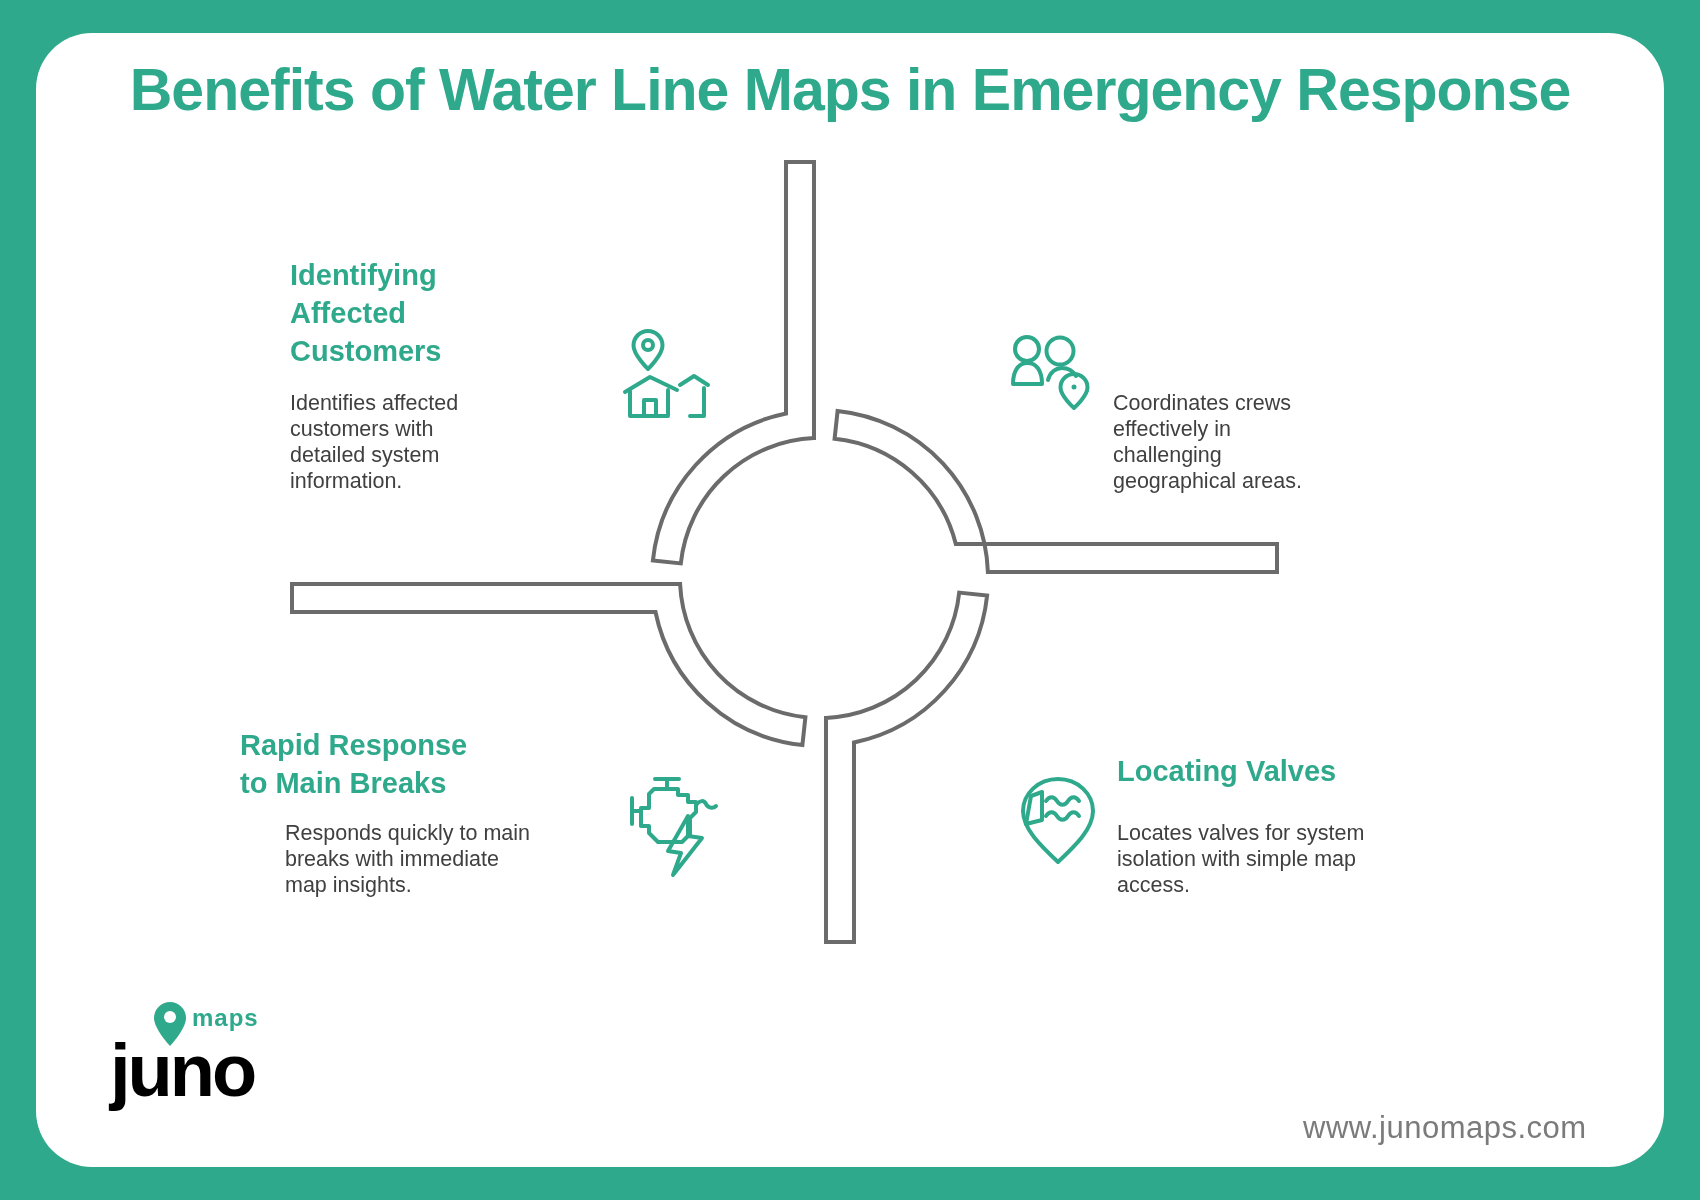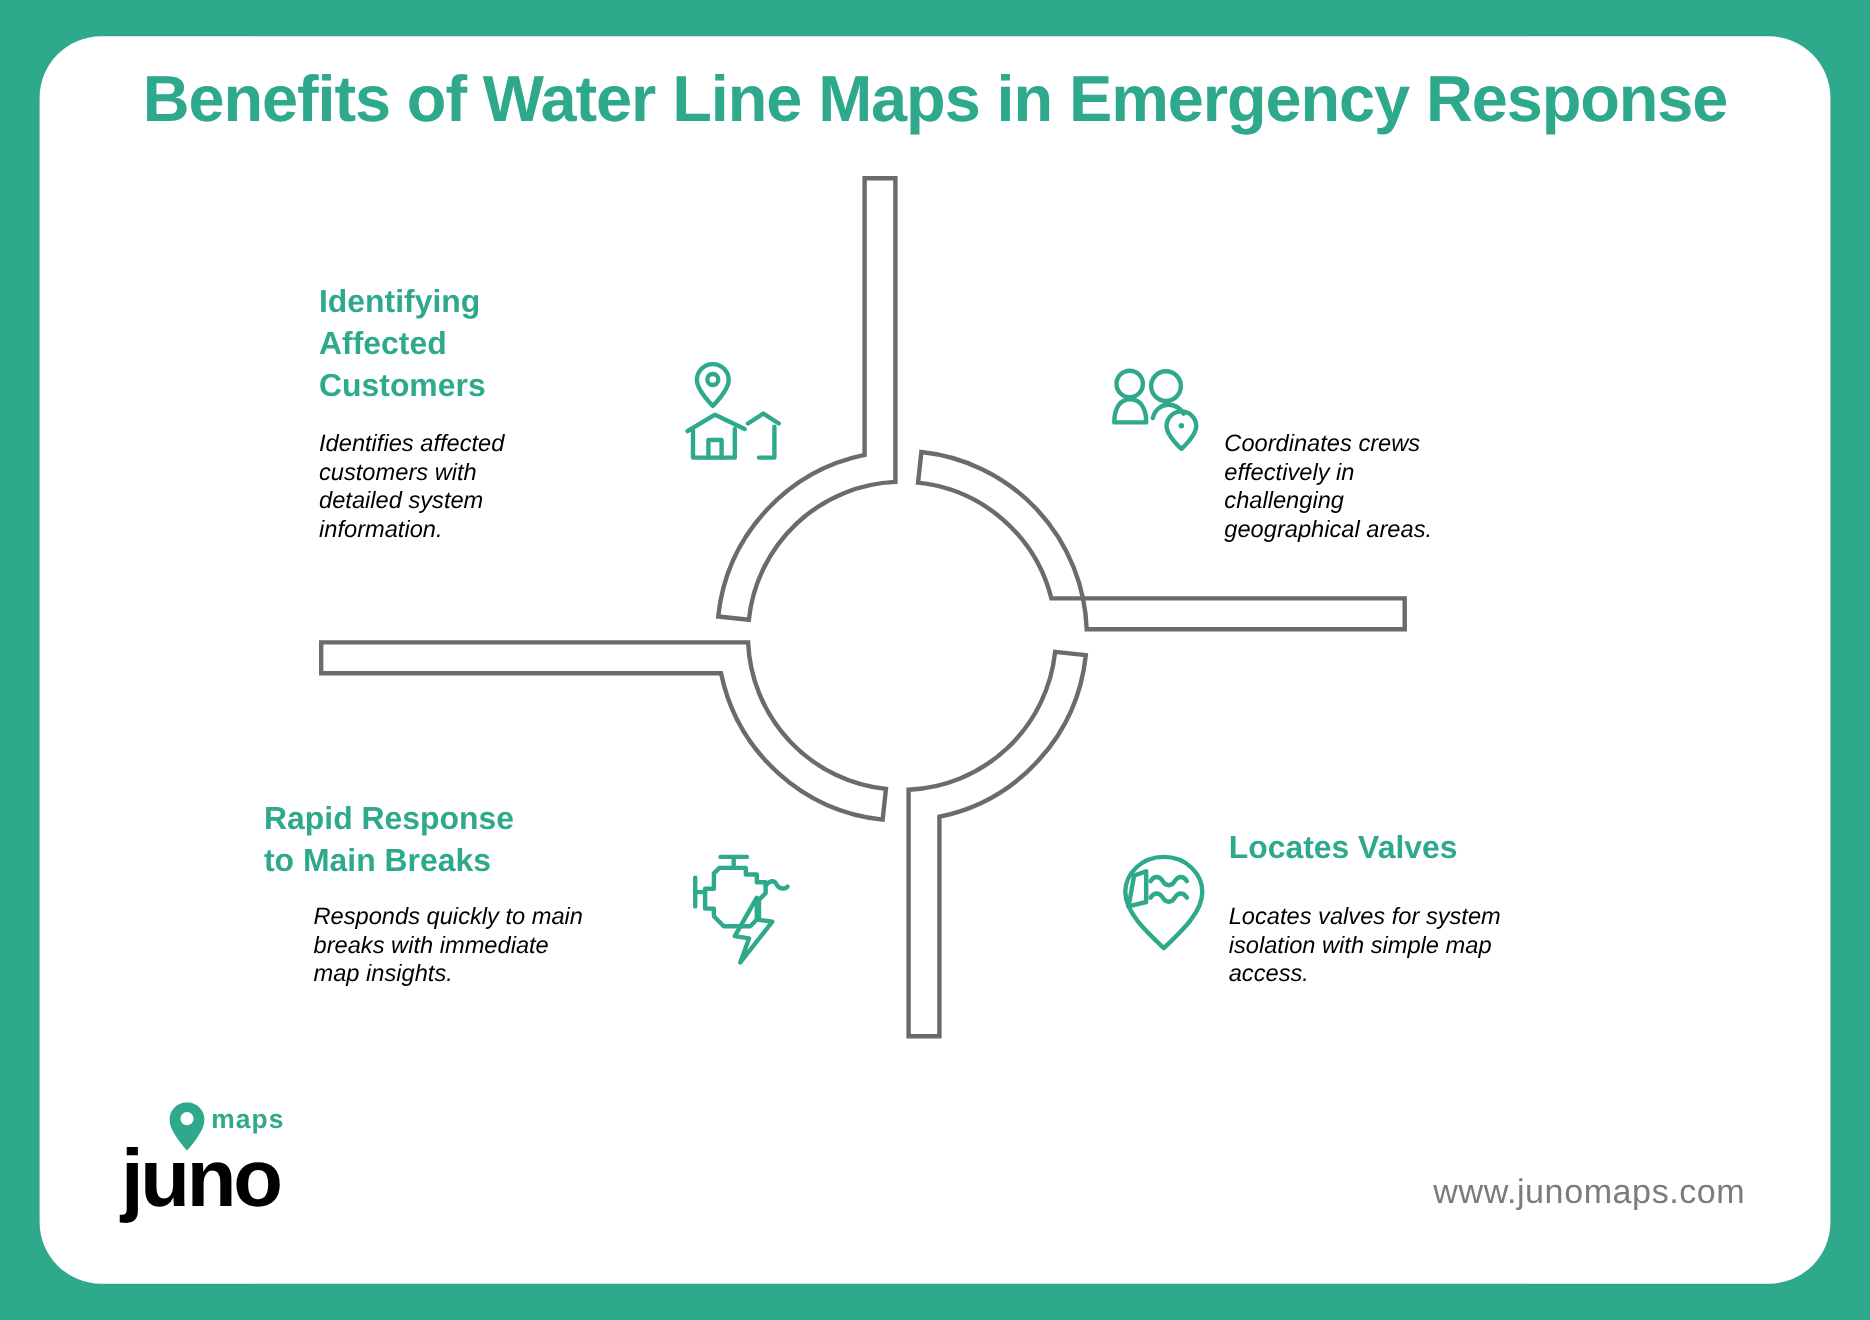--- a/index.html
+++ b/index.html
@@ -35,23 +35,22 @@
     font-size:29px;
     font-weight:700;
     line-height:38px;
     color:#2fa98b;
     white-space:pre-line;
   }
   .sec-b{
     position:absolute;
     font-size:21.5px;
     line-height:26px;
-    color:#000000;
+    color:#404040;
     white-space:pre-line;
-    font-style:italic;
   }
   .ta-r{text-align:left;}
   .s1h{top:256px;left:290px;width:300px;}
   .s1b{top:390px;left:290px;width:300px;}
   .s2h{top:256px;left:1113px;width:360px;}
   .s2b{top:390px;left:1113px;width:260px;}
   .s3h{top:726px;left:240px;width:345px;}
   .s3b{top:820px;left:285px;width:300px;}
   .s4h{top:752px;left:1117px;width:360px;}
   .s4b{top:820px;left:1117px;width:290px;}
@@ -61,21 +60,21 @@
     position:absolute;left:82px;top:6px;
     font-size:24px;font-weight:700;color:#2fa98b;
     letter-spacing:1px;
   }
   .logo-juno{
     position:absolute;left:0px;top:30px;
     font-size:74px;font-weight:700;color:#000000;
     letter-spacing:-3px;
   }
   .website{
-    position:absolute;left:1303px;top:1066px;
+    position:absolute;left:1303px;top:1110px;
     font-size:31px;color:#7b7b7b;letter-spacing:0.5px;
   }
 </style>
 </head>
 <body>
 
 <div class="frame">
   <div class="card"></div>
 
   <h1 class="title">Benefits of Water Line Maps in Emergency Response</h1>
@@ -125,21 +124,21 @@
   <svg class="icon" style="left:628px;top:772px" width="118" height="110" viewBox="0 0 118 110" fill="none" stroke="#2fa98b" stroke-width="4" stroke-linecap="round" stroke-linejoin="round">
     <path d="M27 7 L51 7"></path>
     <path d="M39 7 L39 17"></path>
     <path d="M4 26 L4 52"></path>
     <path d="M4 39 L13 39"></path>
     <path d="M26 17 L50 17 L50 23 L60 23 L60 30 L68 30 L68 40 L62 46 L62 62 L54 70 L30 70 L21 61 L21 54 L13 54 L13 36 L21 36 L21 22 Z"></path>
     <path d="M68 33 C72 28 76 28 78 32 C80 36 85 37 88 34"></path>
     <path d="M60 44 L40 79 L53 81 L45 103 L74 66 L60 64 Z"></path>
   </svg>
 
-  <div class="sec-h s4h">Locates Valves</div>
+  <div class="sec-h s4h">Locating Valves</div>
   <div class="sec-b s4b">Locates valves for system
 isolation with simple map
 access.</div>
   <svg class="icon" style="left:1016px;top:776px" width="92" height="94" viewBox="0 0 92 94" fill="none" stroke="#2fa98b" stroke-width="4" stroke-linecap="round" stroke-linejoin="round">
     <path d="M42 3 C22 3 7 18 7 35 C7 53 25 70 42 86 C59 70 77 53 77 35 C77 18 62 3 42 3 Z"></path>
     <path d="M15 20 L26 16 L26 44 L10 48 Z"></path>
     <path d="M30 25 C33 20 38 20 41 25 C44 30 49 30 52 25 C55 20 60 20 63 25"></path>
     <path d="M30 40 C33 35 38 35 41 40 C44 45 49 45 52 40 C55 35 60 35 63 40"></path>
   </svg>
 

